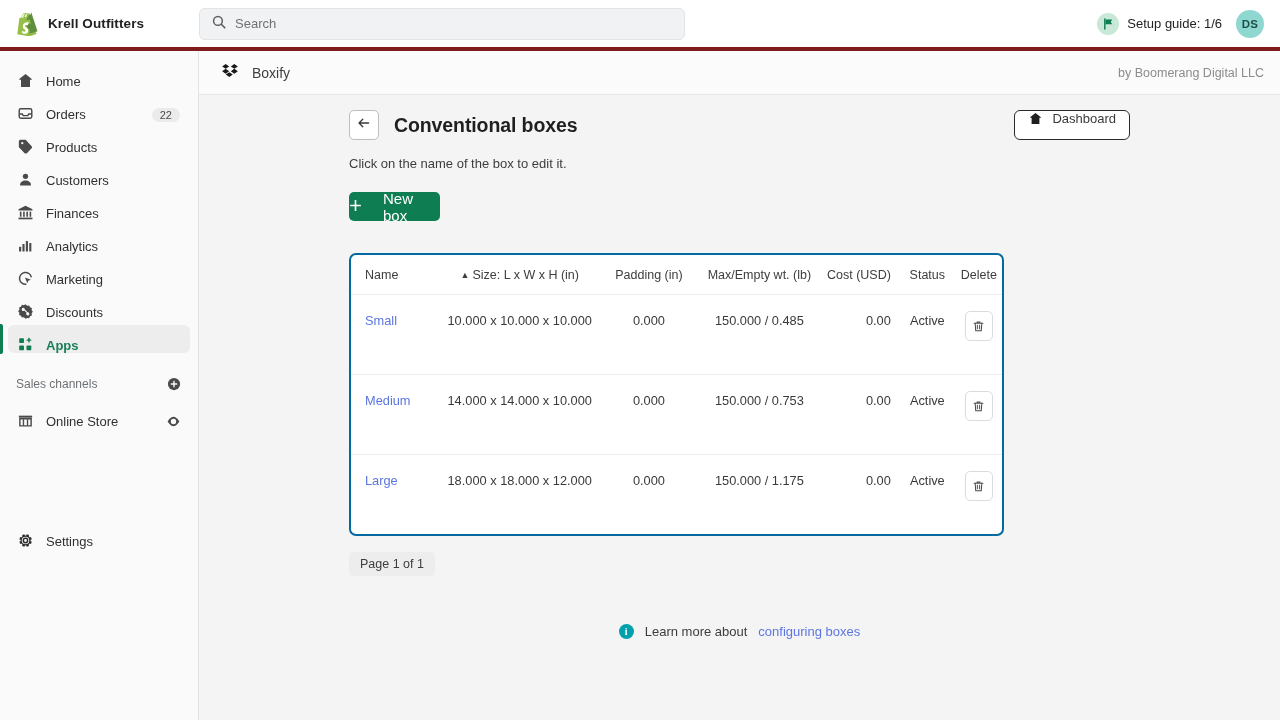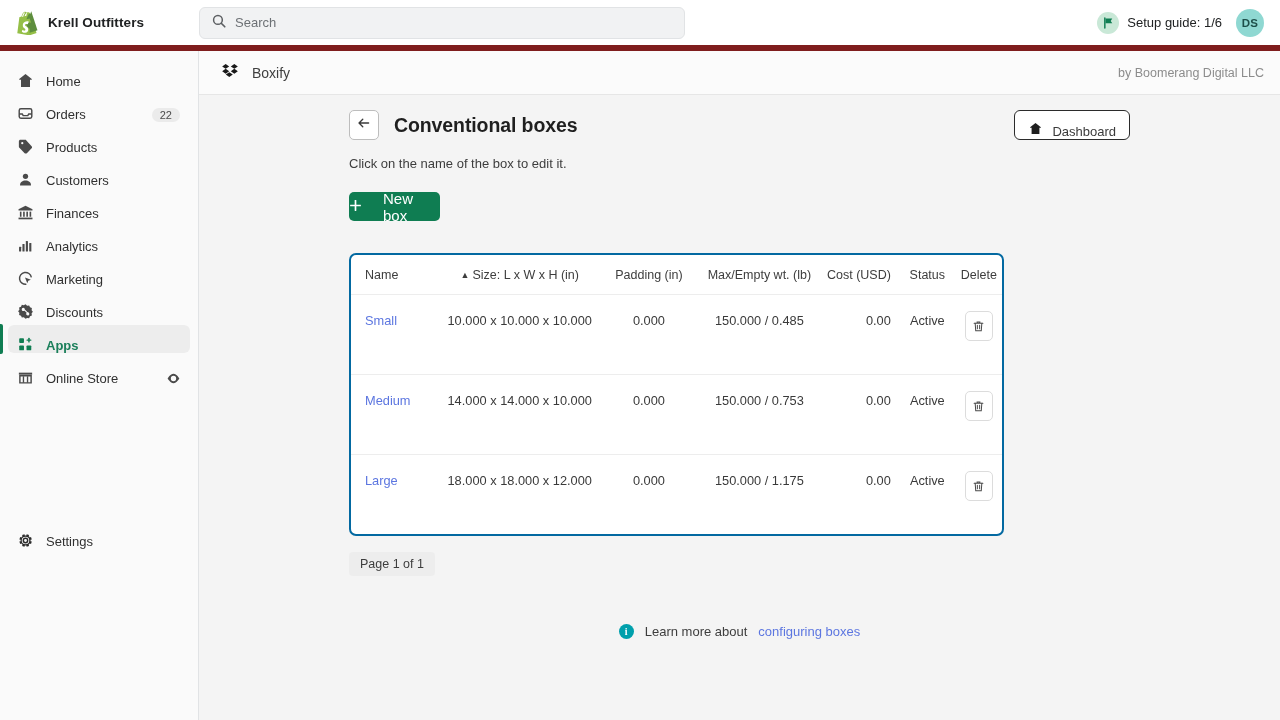--- a/index.html
+++ b/index.html
@@ -9,21 +9,21 @@
     background: #f4f4f4;
     overflow: hidden;
     -webkit-font-smoothing: antialiased;
   }
 
   
   .topbar {
     position: absolute; top: 0; left: 0;
     width: 1280px; height: 51px;
     background: #ffffff;
-    border-bottom: 6px solid #7f1d1d;
+    border-bottom: 4px solid #7f1d1d;
     display: flex; align-items: center;
   }
   .brand {
     display: flex; align-items: center; gap: 10px;
     padding-left: 16px; width: 199px; height: 100%;
   }
   .shopify-bag { width: 22px; height: 24px; flex: 0 0 auto; }
   .brand-name {
     font-size: 13.5px; font-weight: bold; color: #202223;
     letter-spacing: .1px; white-space: nowrap;
@@ -148,21 +148,21 @@
   .page-title {
     margin-left: 15px; font-size: 19.5px;
     font-weight: bold; color: #1f1f1f;
     line-height: 30px; letter-spacing: -.1px;
   }
   .dash-btn {
     margin-left: auto;
     height: 30px; padding: 0 13px;
     background: #fff; border: 1.6px solid #2b2b2b;
     border-radius: 6px;
-    display: flex; align-items: flex-end; gap: 9px;
+    display: flex; align-items: flex-start; gap: 9px;
     font-size: 13px; color: #3a3a3a; cursor: pointer;
   }
   .subtitle {
     margin-top: 16px; font-size: 13px; color: #3d3d3d;
   }
   .new-btn {
     margin-top: 21px;
     width: 91px; height: 29px;
     background: #0f7d52; border-radius: 5px;
     display: flex; align-items: center; justify-content: center;
@@ -365,20 +365,30 @@
           <rect x="2.6" y="2.6" width="5.6" height="5.6" rx="1"></rect>
           <rect x="2.6" y="11.2" width="5.6" height="5.6" rx="1"></rect>
           <rect x="11.2" y="11.2" width="5.6" height="5.6" rx="1"></rect>
           <rect x="13.2" y="2" width="1.7" height="5.7" rx=".6"></rect>
           <rect x="11.2" y="4" width="5.7" height="1.7" rx=".6"></rect>
         </svg>
       </span>
       <span>Apps</span>
     </div>
 
+    <div class="section-head">
+      <span>Sales channels</span>
+      <span class="tail">
+        <svg width="14" height="14" viewBox="0 0 16 16" fill="#4a4a4a">
+          <circle cx="8" cy="8" r="7"></circle>
+          <rect x="7.2" y="4.2" width="1.6" height="7.6" fill="#fafafa" rx=".5"></rect>
+          <rect x="4.2" y="7.2" width="7.6" height="1.6" fill="#fafafa" rx=".5"></rect>
+        </svg>
+      </span>
+    </div>
 
     <div class="nav-item">
       <span class="ico">
         <svg width="17" height="17" viewBox="0 0 20 20" fill="#4a4a4a">
           <path d="M2.2 4.3h15.6v2.4H2.2z"></path>
           <path d="M3.4 7.9h13.2v8.4H3.4z" fill="none" stroke="#4a4a4a" stroke-width="1.7"></path>
           <path d="M7.6 8.6v7.7M12.4 8.6v7.7" stroke="#4a4a4a" stroke-width="1.6"></path>
         </svg>
       </span>
       <span>Online Store</span>

